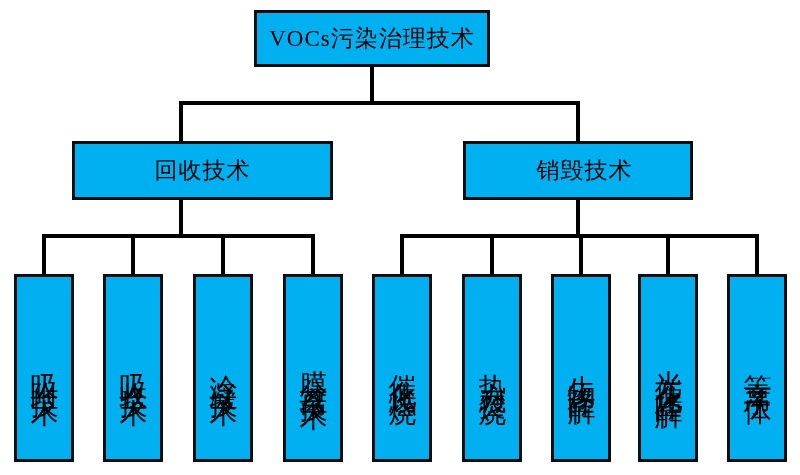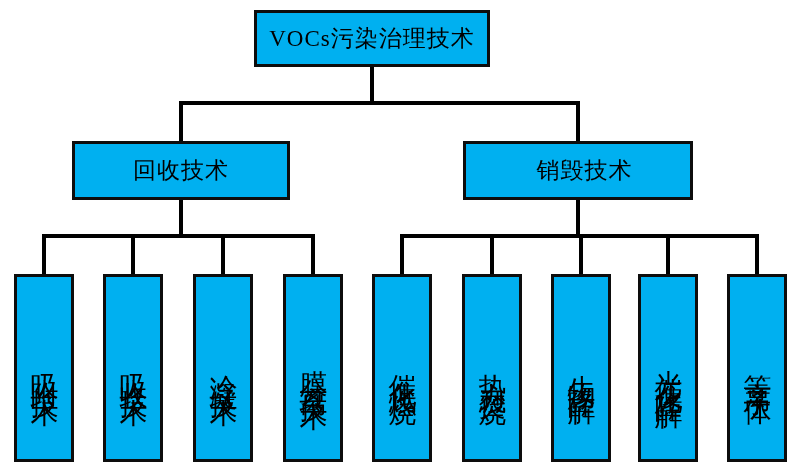--- a/index.html
+++ b/index.html
@@ -41,21 +41,21 @@
   }
   .node.root {
     left: 254px;
     top: 10px;
     width: 236px;
     height: 57px;
   }
   .node.branch-left {
     left: 72px;
     top: 141px;
-    width: 218px;
+    width: 261px;
     height: 59px;
   }
   .node.branch-right {
     left: 463px;
     top: 141px;
     width: 230px;
     height: 59px;
     padding-left: 13px;
   }
   .node.leaf {

